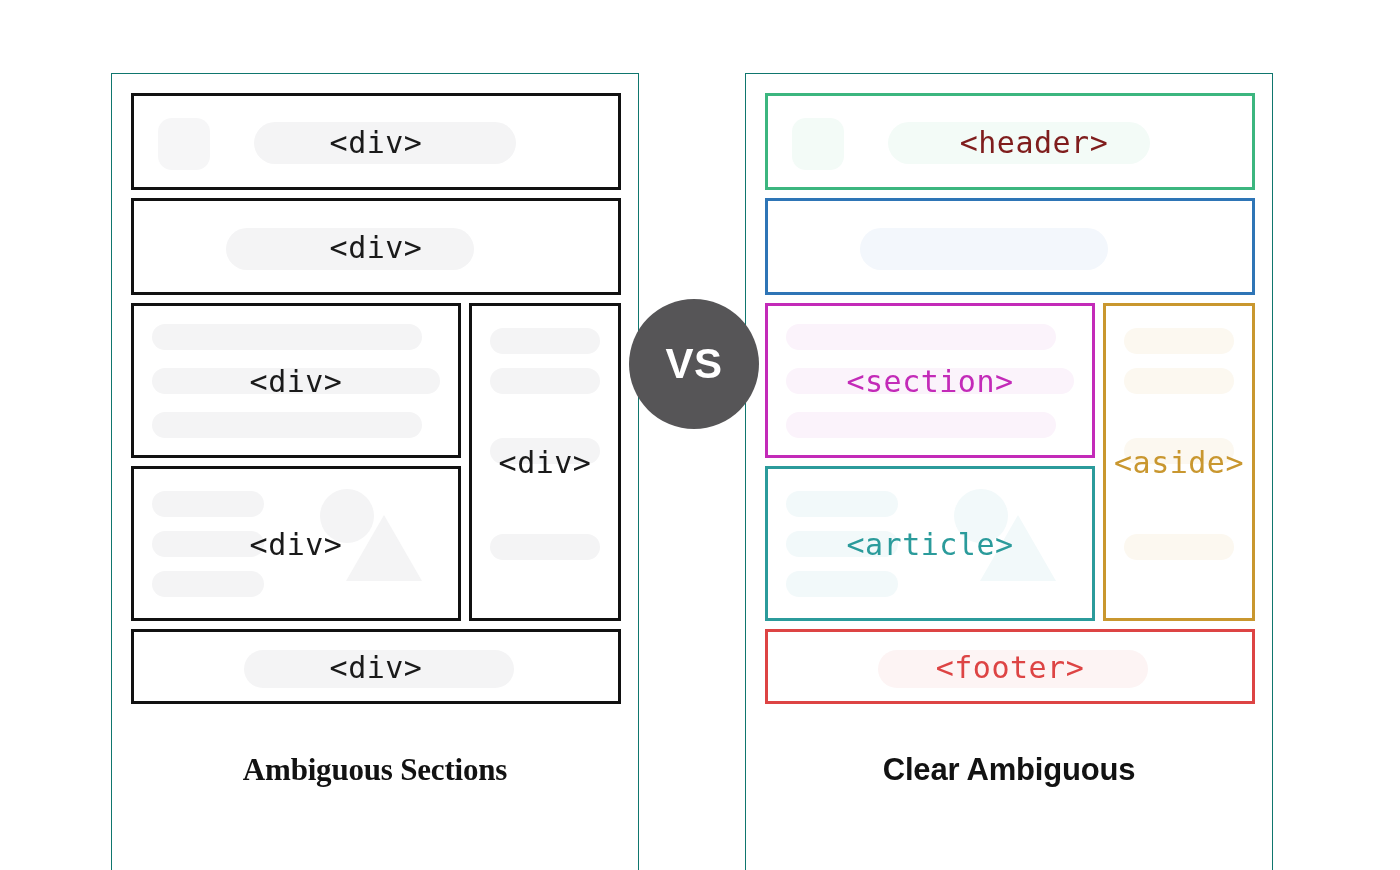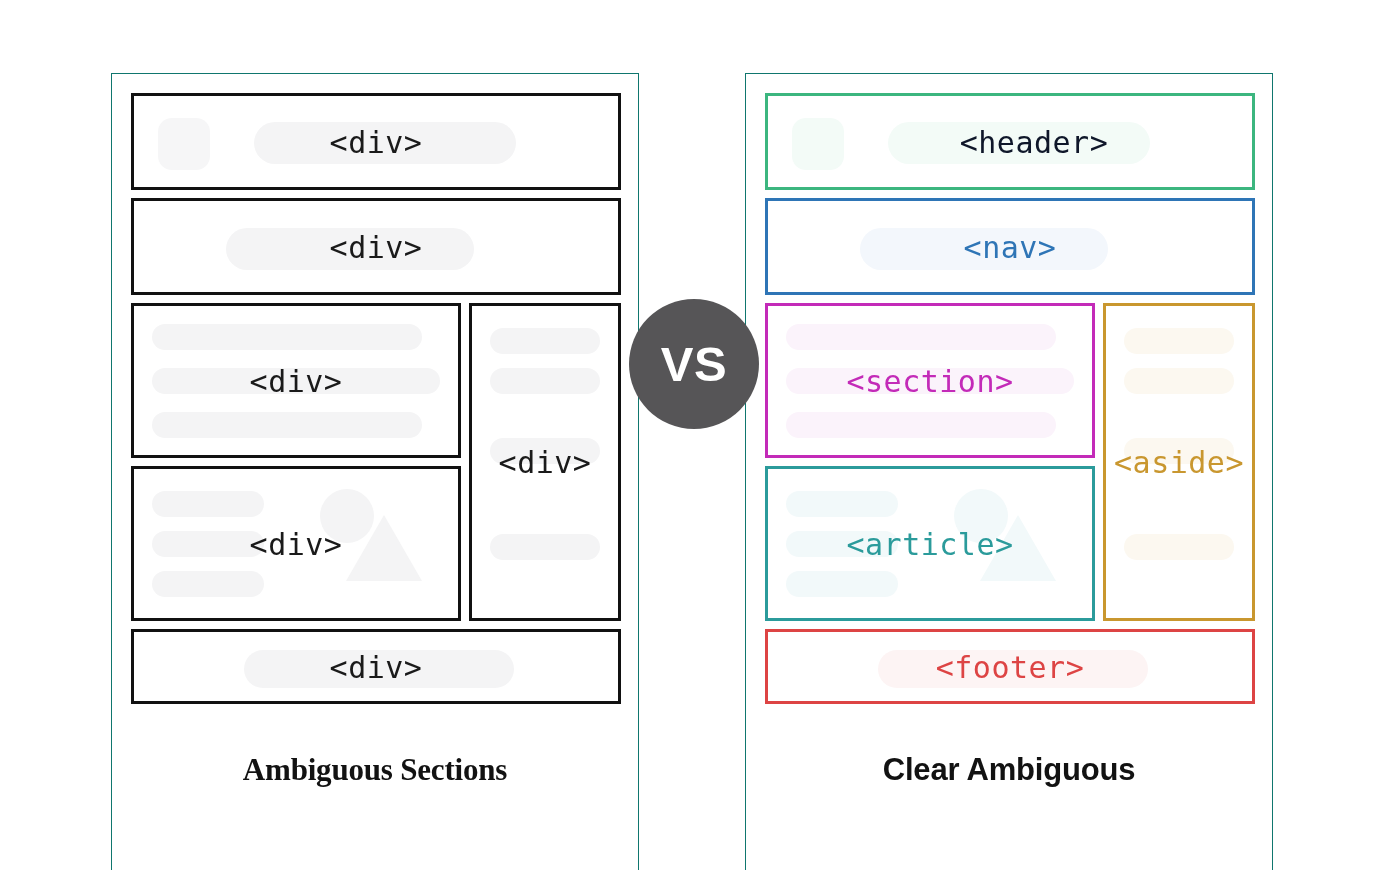--- a/index.html
+++ b/index.html
@@ -109,21 +109,21 @@
     background: #565557;
     display: flex;
     align-items: center;
     justify-content: center;
     z-index: 20;
   }
   .vs-badge span {
     color: #ffffff;
     font-family: "Liberation Sans", sans-serif;
     font-weight: 700;
-    font-size: 49px;
+    font-size: 42px;
     letter-spacing: 0.5px;
   }
 
   
   .caption {
     position: absolute;
     top: 752px;
     width: 528px;
     text-align: center;
     font-family: "Liberation Sans", sans-serif;
@@ -189,26 +189,25 @@
   <div class="vs-badge">
     <span>VS</span>
   </div>
 
   <div class="panel panel-right">
     <div class="panel-inner">
 
       <div class="box row-header" style="border-color:#3CB67F;">
         <div class="ph-square" style="left:24px; top:22px; width:52px; height:52px; background:#f3fbf7;"></div>
         <div class="ph" style="left:120px; top:26px; width:262px; height:42px; background:#f3fbf7;"></div>
-        <div class="box-label" style="color:#0f172a;padding-left:48px;">&lt;header&gt;</div>
+        <div class="box-label" style="color:#7f1d1d;padding-left:48px;">&lt;header&gt;</div>
       </div>
 
       <div class="box row-nav" style="border-color:#2E75B6;">
         <div class="ph" style="left:92px; top:27px; width:248px; height:42px; background:#f3f7fc;"></div>
-        <div class="box-label" style="color:#2E75B6;">&lt;nav&gt;</div>
       </div>
 
       <div class="box row-article" style="border-color:#2B9B9B;">
         <div class="ph-circle" style="left:186px; top:20px; width:54px; height:54px; background:#f2f9fa;"></div>
         <div class="ph-tri" style="left:212px; top:46px; border-bottom-color:#f2f9fa;"></div>
         <div class="ph" style="left:18px; top:22px; width:112px; height:26px; background:#f2f9fa;"></div>
         <div class="ph" style="left:18px; top:62px; width:112px; height:26px; background:#f2f9fa;"></div>
         <div class="ph" style="left:18px; top:102px; width:112px; height:26px; background:#f2f9fa;"></div>
         <div class="box-label" style="color:#2B9B9B;">&lt;article&gt;</div>
       </div>

